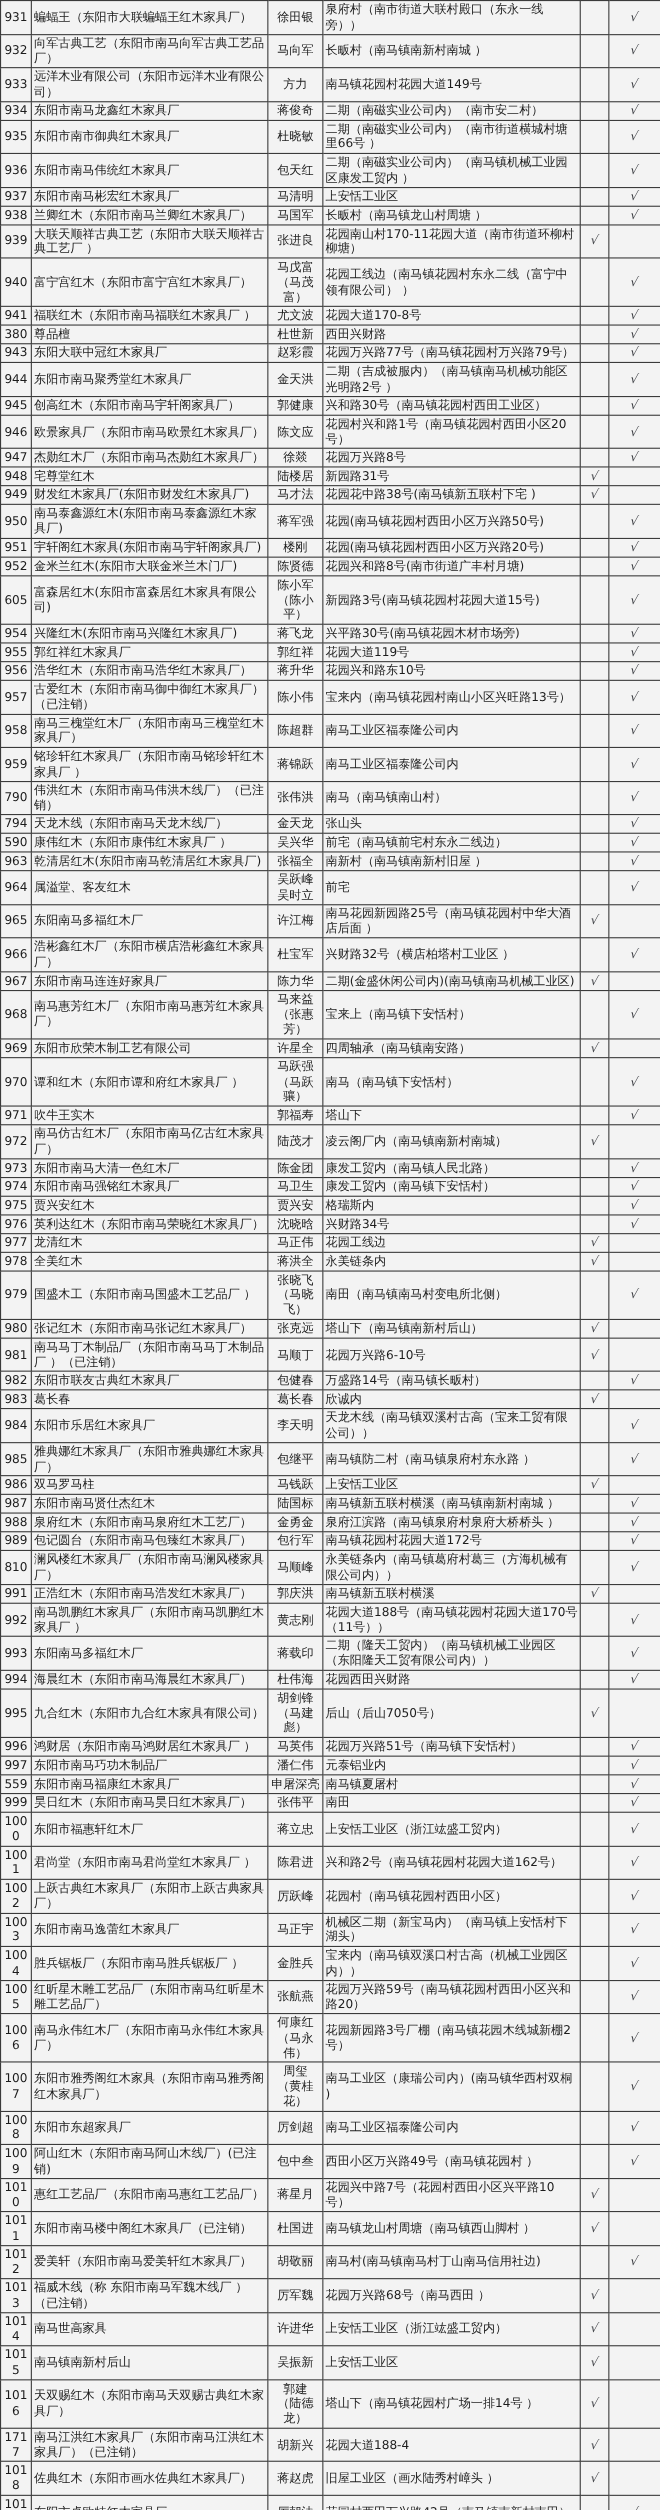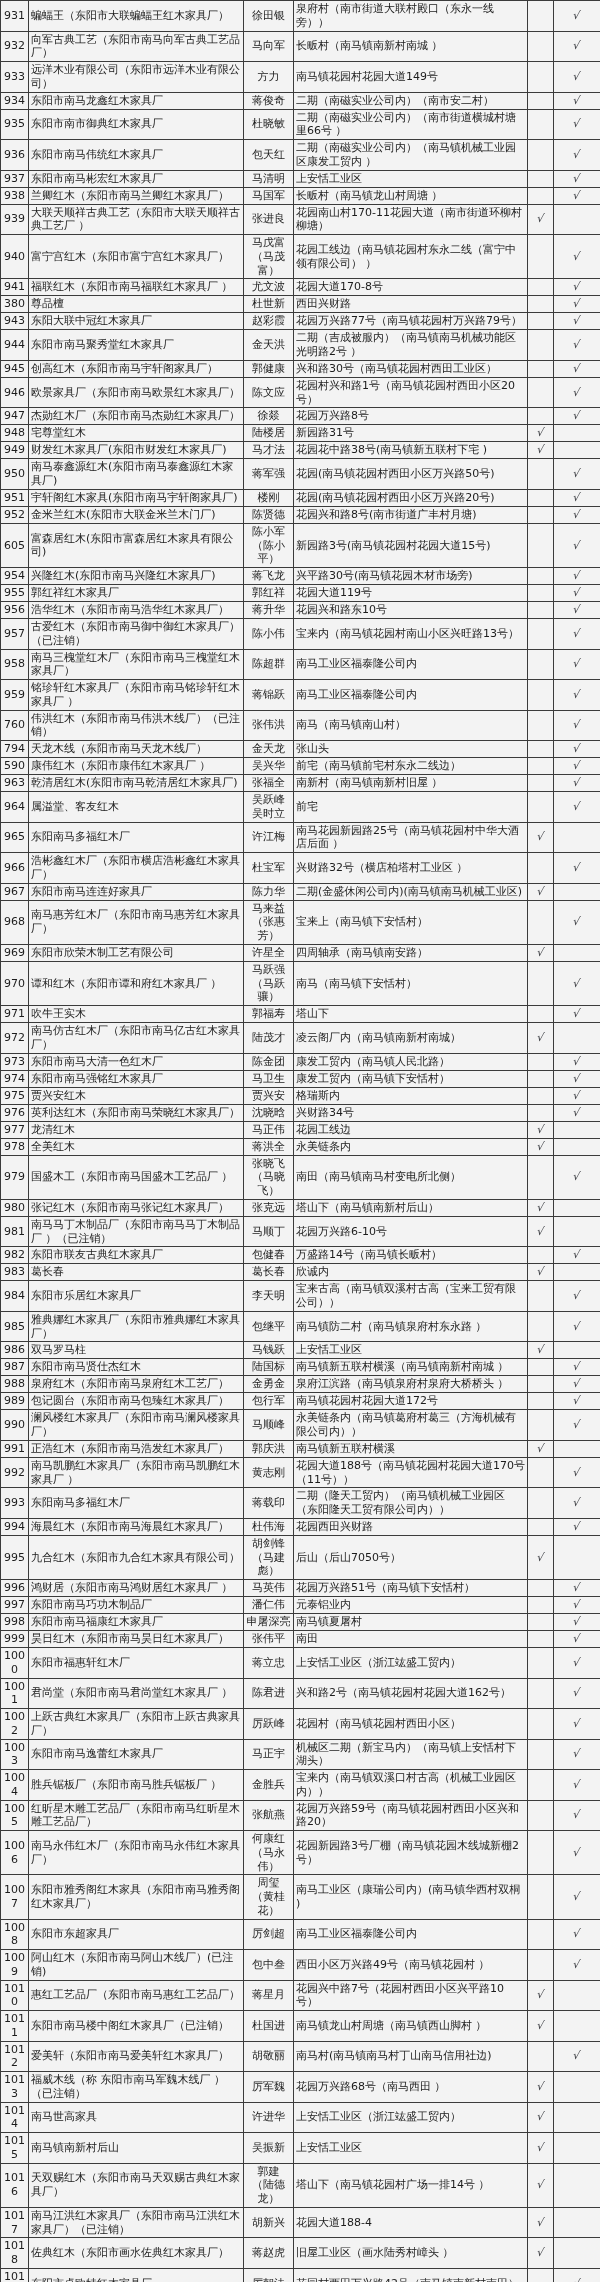--- a/index.html
+++ b/index.html
@@ -272,21 +272,21 @@
       </tr>
       <tr>
         <td class="c-num">959</td>
         <td class="c-comp">铭珍轩红木家具厂（东阳市南马铭珍轩红木家具厂 ）</td>
         <td class="c-name">蒋锦跃</td>
         <td class="c-addr">南马工业区福泰隆公司内</td>
         <td class="c-chk"></td>
         <td class="c-chk"><span class="tick">√</span></td>
       </tr>
       <tr>
-        <td class="c-num">760</td>
+        <td class="c-num">790</td>
         <td class="c-comp">伟洪红木（东阳市南马伟洪木线厂）（已注销）</td>
         <td class="c-name">张伟洪</td>
         <td class="c-addr">南马（南马镇南山村）</td>
         <td class="c-chk"></td>
         <td class="c-chk"><span class="tick">√</span></td>
       </tr>
       <tr>
         <td class="c-num">794</td>
         <td class="c-comp">天龙木线（东阳市南马天龙木线厂）</td>
         <td class="c-name">金天龙</td>
@@ -471,21 +471,21 @@
         <td class="c-comp">葛长春</td>
         <td class="c-name">葛长春</td>
         <td class="c-addr">欣诚内</td>
         <td class="c-chk"><span class="tick">√</span></td>
         <td class="c-chk"></td>
       </tr>
       <tr>
         <td class="c-num">984</td>
         <td class="c-comp">东阳市乐居红木家具厂</td>
         <td class="c-name">李天明</td>
-        <td class="c-addr">宝来古高（南马镇双溪村古高（宝来工贸有限公司））</td>
+        <td class="c-addr">天龙木线（南马镇双溪村古高（宝来工贸有限公司））</td>
         <td class="c-chk"></td>
         <td class="c-chk"><span class="tick">√</span></td>
       </tr>
       <tr>
         <td class="c-num">985</td>
         <td class="c-comp">雅典娜红木家具厂（东阳市雅典娜红木家具厂）</td>
         <td class="c-name">包继平</td>
         <td class="c-addr">南马镇防二村（南马镇泉府村东永路 ）</td>
         <td class="c-chk"></td>
         <td class="c-chk"><span class="tick">√</span></td>
@@ -516,21 +516,21 @@
       </tr>
       <tr>
         <td class="c-num">989</td>
         <td class="c-comp">包记圆台（东阳市南马包臻红木家具厂）</td>
         <td class="c-name">包行军</td>
         <td class="c-addr">南马镇花园村花园大道172号</td>
         <td class="c-chk"></td>
         <td class="c-chk"><span class="tick">√</span></td>
       </tr>
       <tr>
-        <td class="c-num">990</td>
+        <td class="c-num">810</td>
         <td class="c-comp">澜风楼红木家具厂（东阳市南马澜风楼家具厂）</td>
         <td class="c-name">马顺峰</td>
         <td class="c-addr">永美链条内（南马镇葛府村葛三（方海机械有限公司内））</td>
         <td class="c-chk"></td>
         <td class="c-chk"><span class="tick">√</span></td>
       </tr>
       <tr>
         <td class="c-num">991</td>
         <td class="c-comp">正浩红木（东阳市南马浩发红木家具厂）</td>
         <td class="c-name">郭庆洪</td>
@@ -581,21 +581,21 @@
       </tr>
       <tr>
         <td class="c-num">997</td>
         <td class="c-comp">东阳市南马巧功木制品厂</td>
         <td class="c-name">潘仁伟</td>
         <td class="c-addr">元泰铝业内</td>
         <td class="c-chk"></td>
         <td class="c-chk"><span class="tick">√</span></td>
       </tr>
       <tr>
-        <td class="c-num">998</td>
+        <td class="c-num">559</td>
         <td class="c-comp">东阳市南马福康红木家具厂</td>
         <td class="c-name">申屠深亮</td>
         <td class="c-addr">南马镇夏屠村</td>
         <td class="c-chk"></td>
         <td class="c-chk"><span class="tick">√</span></td>
       </tr>
       <tr>
         <td class="c-num">999</td>
         <td class="c-comp">昊日红木（东阳市南马昊日红木家具厂）</td>
         <td class="c-name">张伟平</td>
@@ -736,21 +736,21 @@
       <tr>
         <td class="c-num">1016</td>
         <td class="c-comp">天双赐红木（东阳市南马天双赐古典红木家具厂）</td>
         <td class="c-name">郭建
 （陆德龙）</td>
         <td class="c-addr">塔山下（南马镇花园村广场一排14号 ）</td>
         <td class="c-chk"><span class="tick">√</span></td>
         <td class="c-chk"></td>
       </tr>
       <tr>
-        <td class="c-num">1017</td>
+        <td class="c-num">1717</td>
         <td class="c-comp">南马江洪红木家具厂（东阳市南马江洪红木家具厂）（已注销）</td>
         <td class="c-name">胡新兴</td>
         <td class="c-addr">花园大道188-4</td>
         <td class="c-chk"><span class="tick">√</span></td>
         <td class="c-chk"></td>
       </tr>
       <tr>
         <td class="c-num">1018</td>
         <td class="c-comp">佐典红木（东阳市画水佐典红木家具厂）</td>
         <td class="c-name">蒋赵虎</td>

